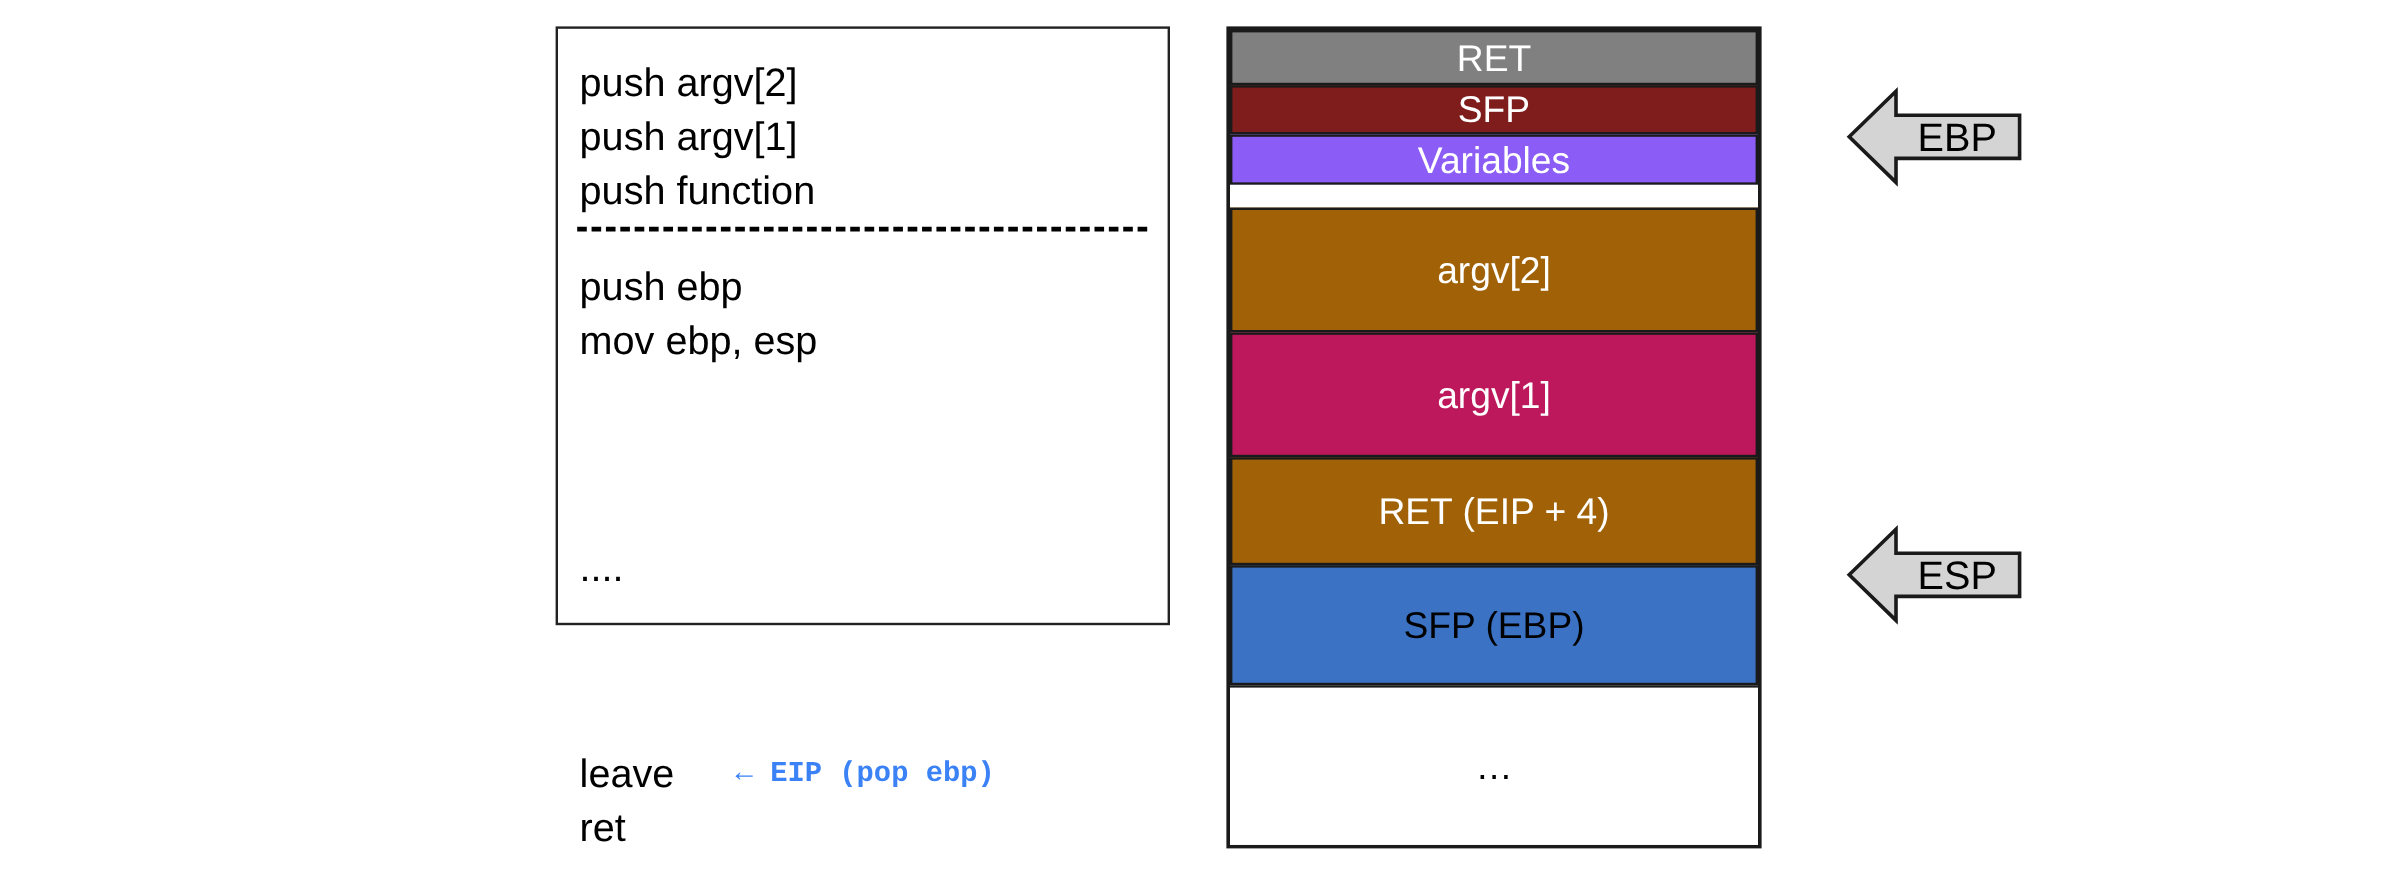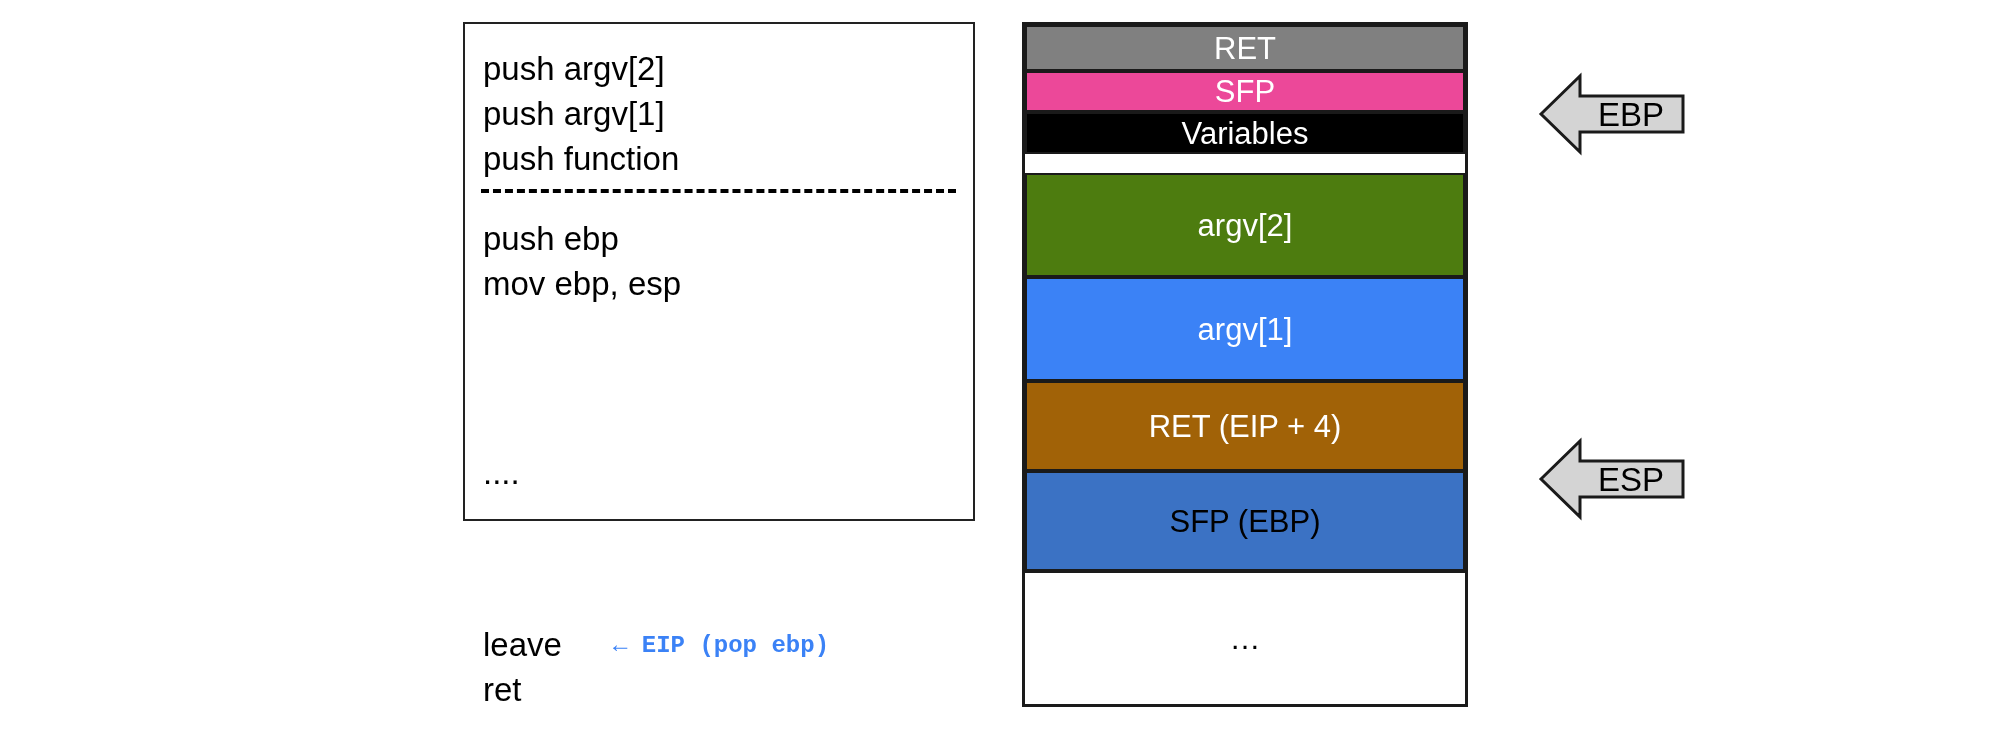--- a/index.html
+++ b/index.html
@@ -146,31 +146,31 @@
 
     <div class="code-line" style="top:604px">leave</div>
     <div class="eip-note" style="left:148px; top:606px">← EIP (pop ebp)</div>
     <div class="code-line" style="top:649px">ret</div>
   </div>
 
   <div id="stack-box">
     <div class="stack-row bordered" style="top:0px;height:46px;background:#808080;color:#FFFFFF">
       <span>RET</span>
     </div>
-    <div class="stack-row bordered" style="top:46px;height:41px;background:#ec4899;color:#FFFFFF">
+    <div class="stack-row bordered" style="top:46px;height:41px;background:#7f1d1d;color:#FFFFFF">
       <span>SFP</span>
     </div>
-    <div class="stack-row bordered" style="top:87px;height:42px;background:#000000;color:#FFFFFF">
+    <div class="stack-row bordered" style="top:87px;height:42px;background:#8b5cf6;color:#FFFFFF">
       <span>Variables</span>
     </div>
     <div class="stack-row gap" style="top:129px;height:19px;background:#FFFFFF"></div>
-    <div class="stack-row bordered" style="top:148px;height:104px;background:#4d7c0f;color:#FFFFFF">
+    <div class="stack-row bordered" style="top:148px;height:104px;background:#a16207;color:#FFFFFF">
       <span>argv[2]</span>
     </div>
-    <div class="stack-row bordered" style="top:252px;height:104px;background:#3b82f6;color:#FFFFFF">
+    <div class="stack-row bordered" style="top:252px;height:104px;background:#be185d;color:#FFFFFF">
       <span>argv[1]</span>
     </div>
     <div class="stack-row bordered" style="top:356px;height:90px;background:#a16207;color:#FFFFFF">
       <span>RET (EIP + 4)</span>
     </div>
     <div class="stack-row bordered" style="top:446px;height:100px;background:#3B72C4;color:#000000">
       <span>SFP (EBP)</span>
     </div>
     <div class="stack-row bottom-pad" style="top:546px;height:133px;background:#FFFFFF;color:#000000">
       <span>…</span>

